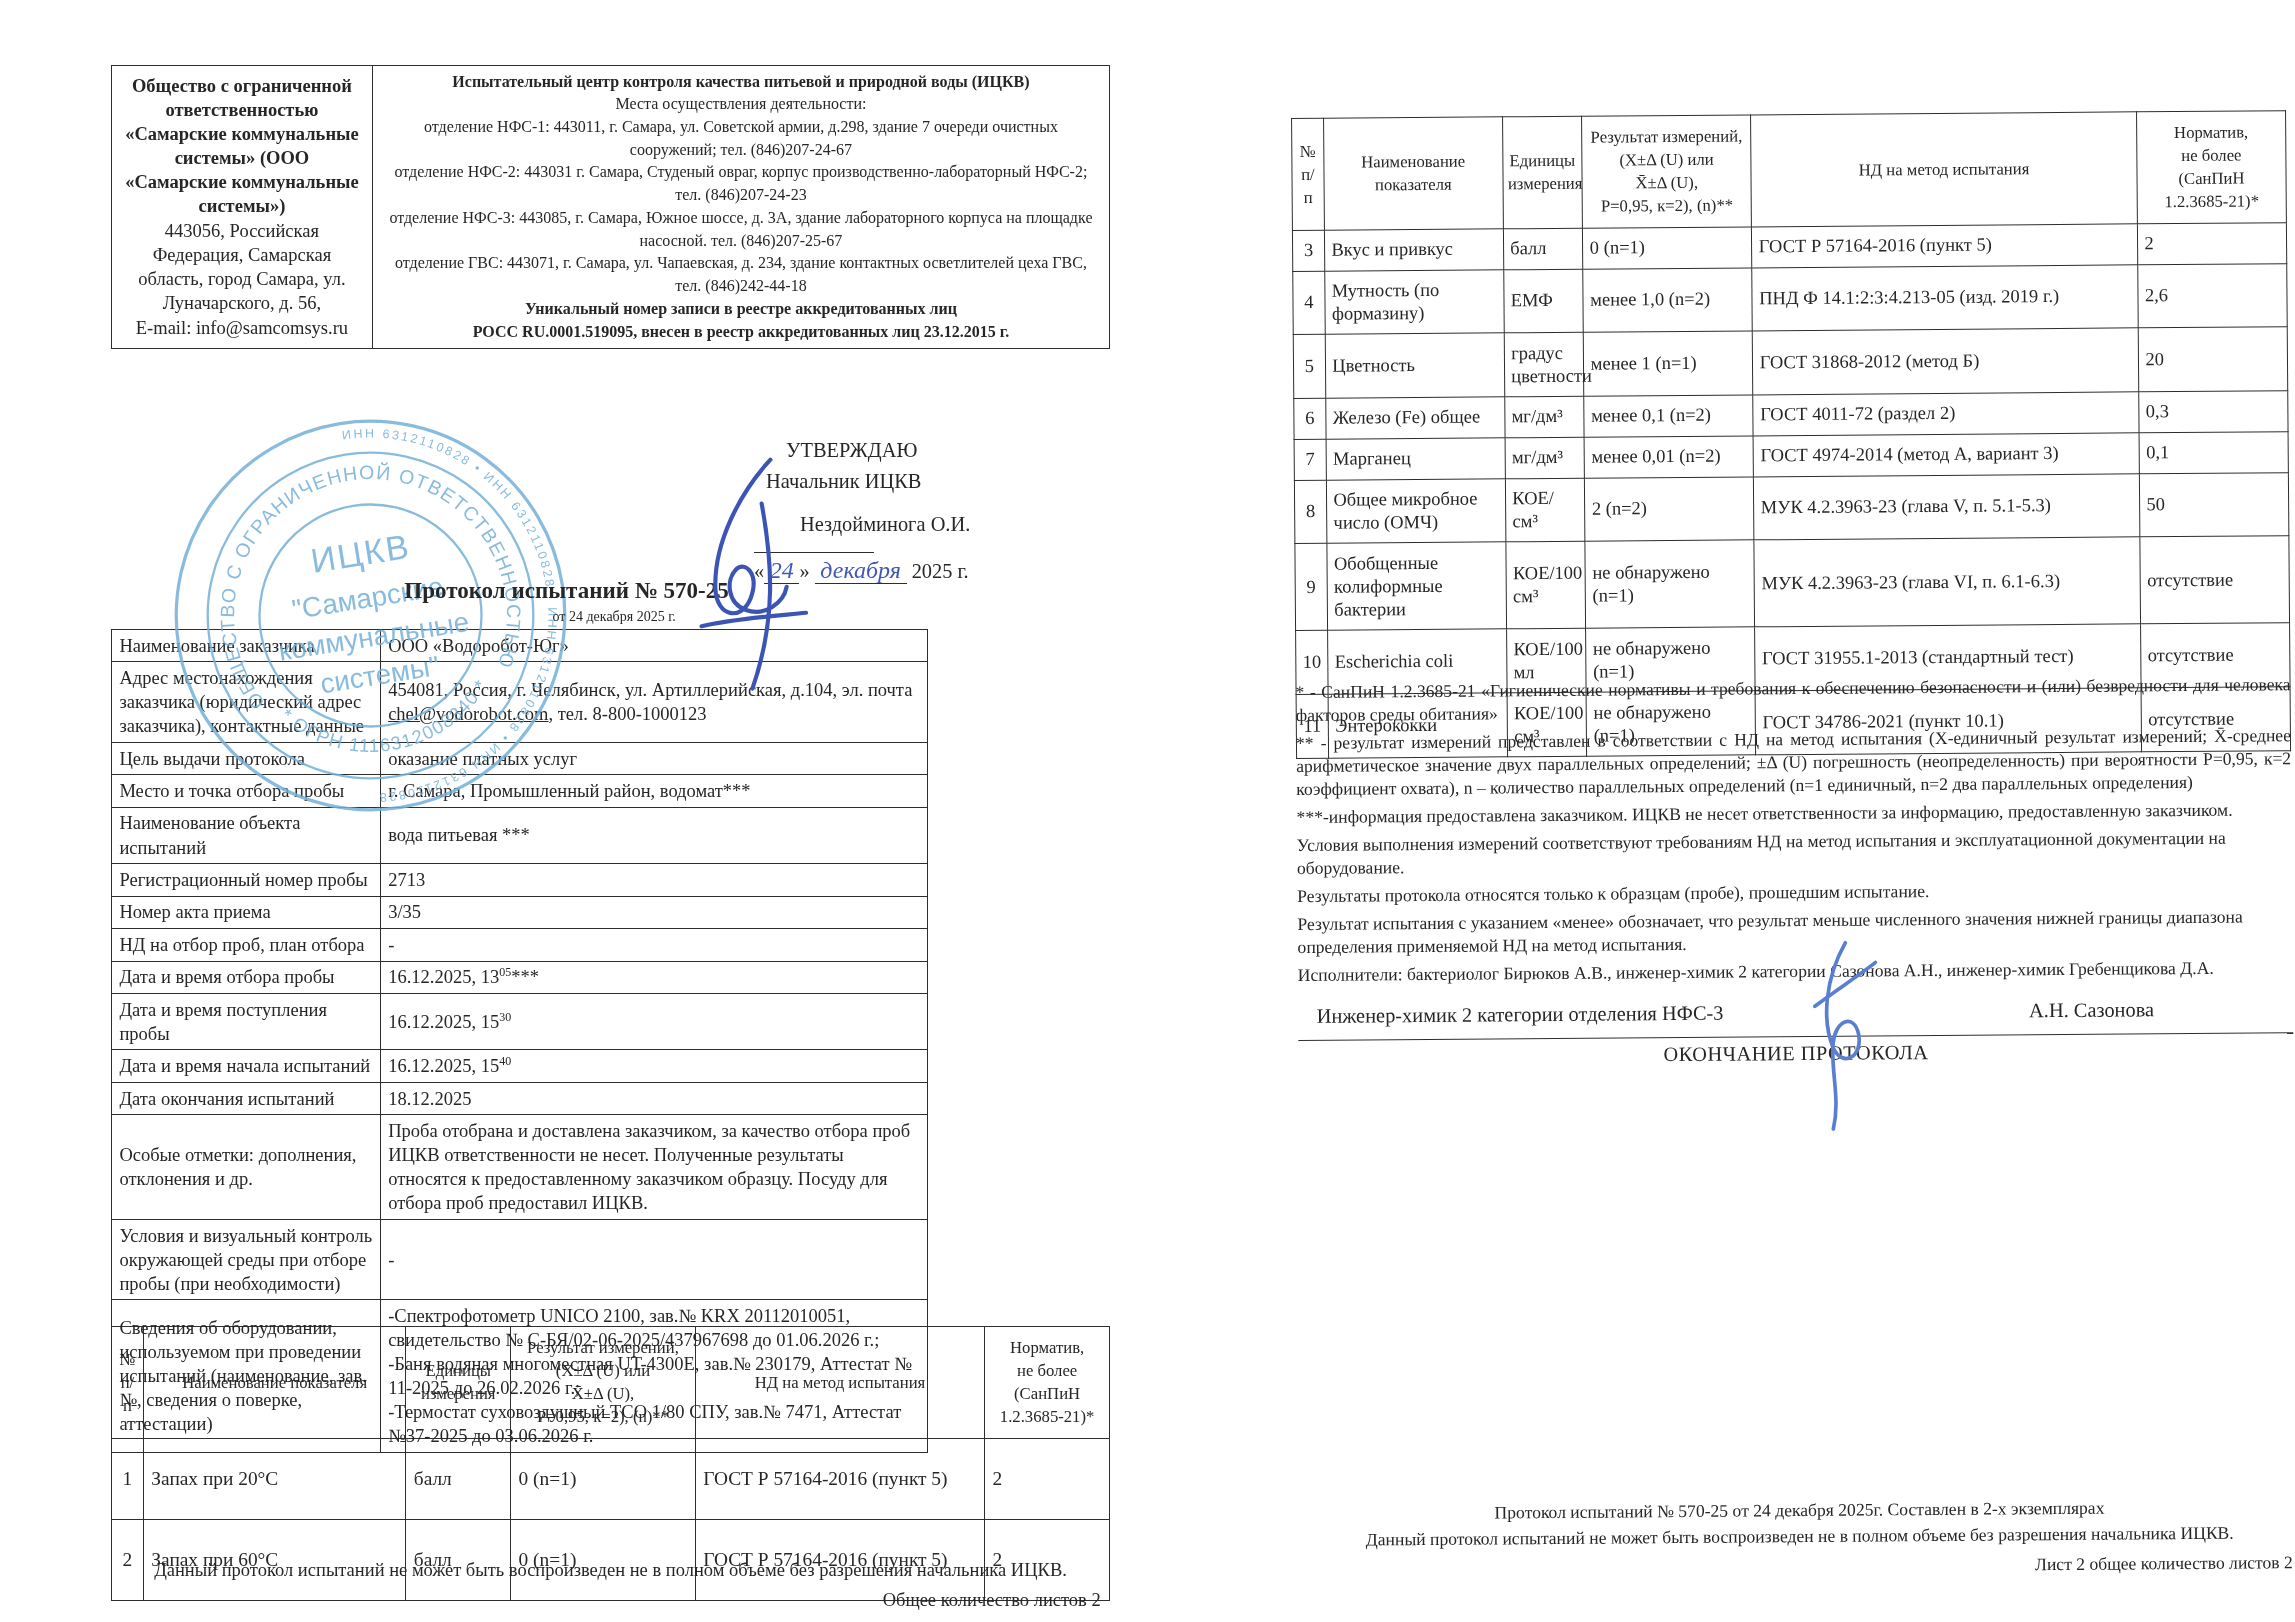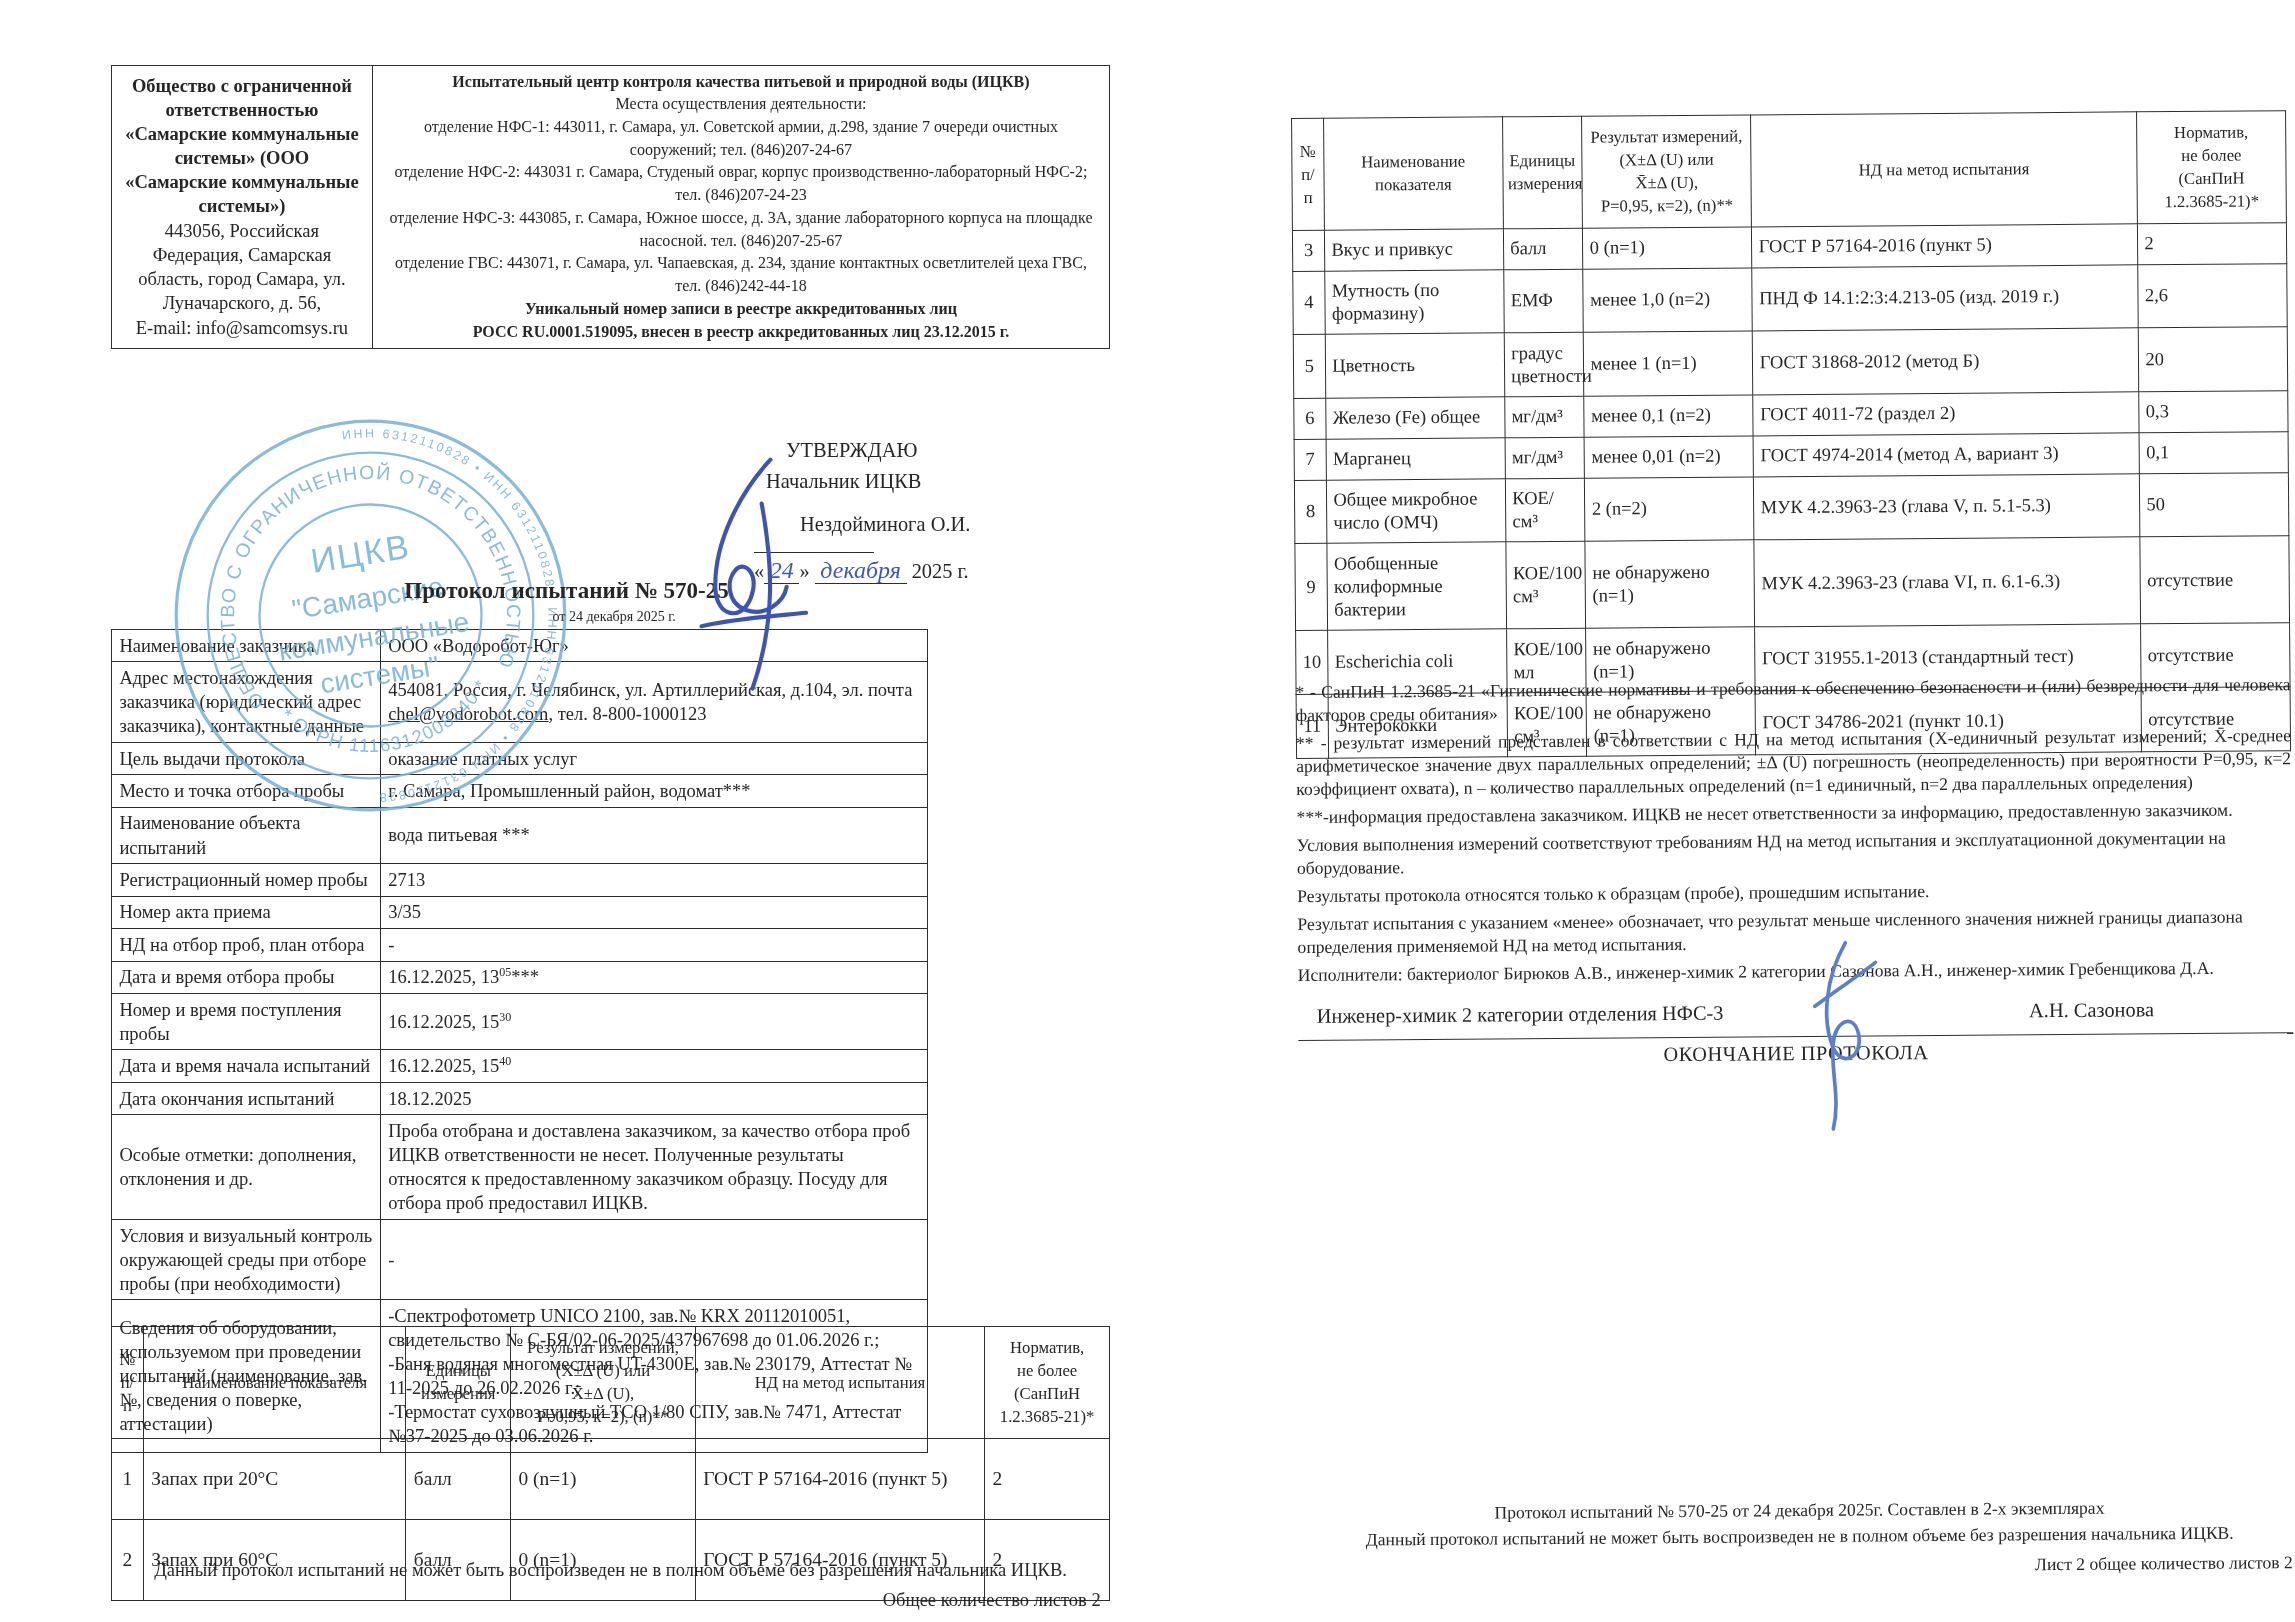--- a/index.html
+++ b/index.html
@@ -180,21 +180,21 @@
           </tr>
       <tr>
             <td class="lbl">НД на отбор проб, план отбора</td>
             <td>-</td>
           </tr>
       <tr>
             <td class="lbl">Дата и время отбора пробы</td>
         <td><span>16.12.2025, 13</span><sup>05</sup><span>***</span></td>
           </tr>
       <tr>
-            <td class="lbl">Номер и время поступления пробы</td>
+            <td class="lbl">Дата и время поступления пробы</td>
         <td><span>16.12.2025, 15</span><sup>30</sup></td>
           </tr>
       <tr>
             <td class="lbl">Дата и время начала испытаний</td>
         <td><span>16.12.2025, 15</span><sup>40</sup></td>
           </tr>
       <tr>
             <td class="lbl">Дата окончания испытаний</td>
             <td>18.12.2025</td>
           </tr>

